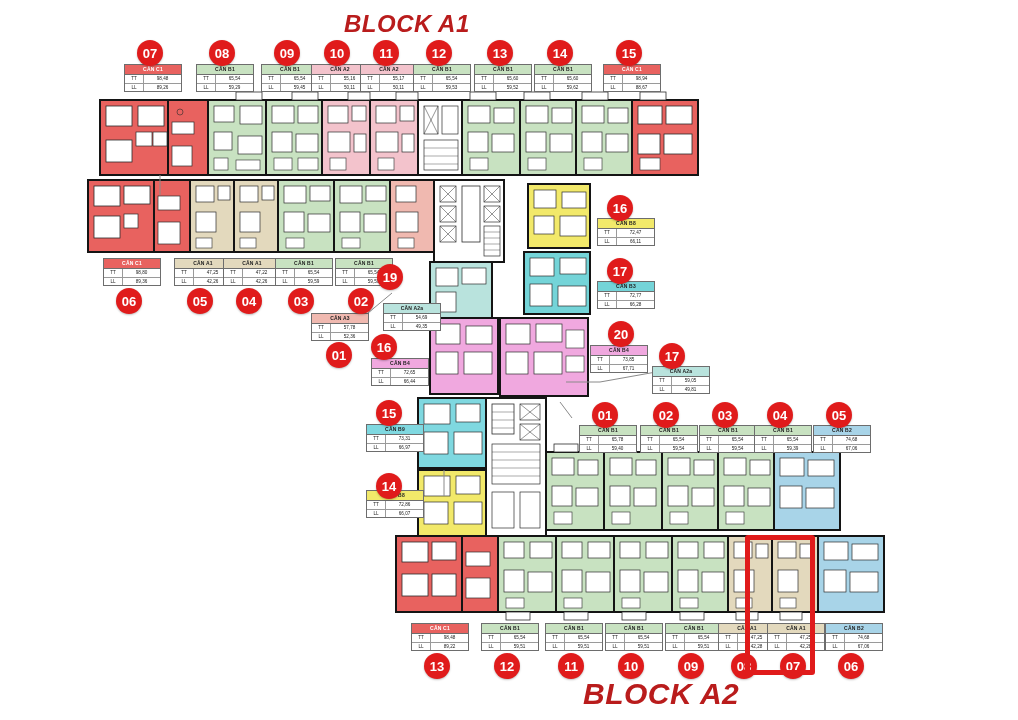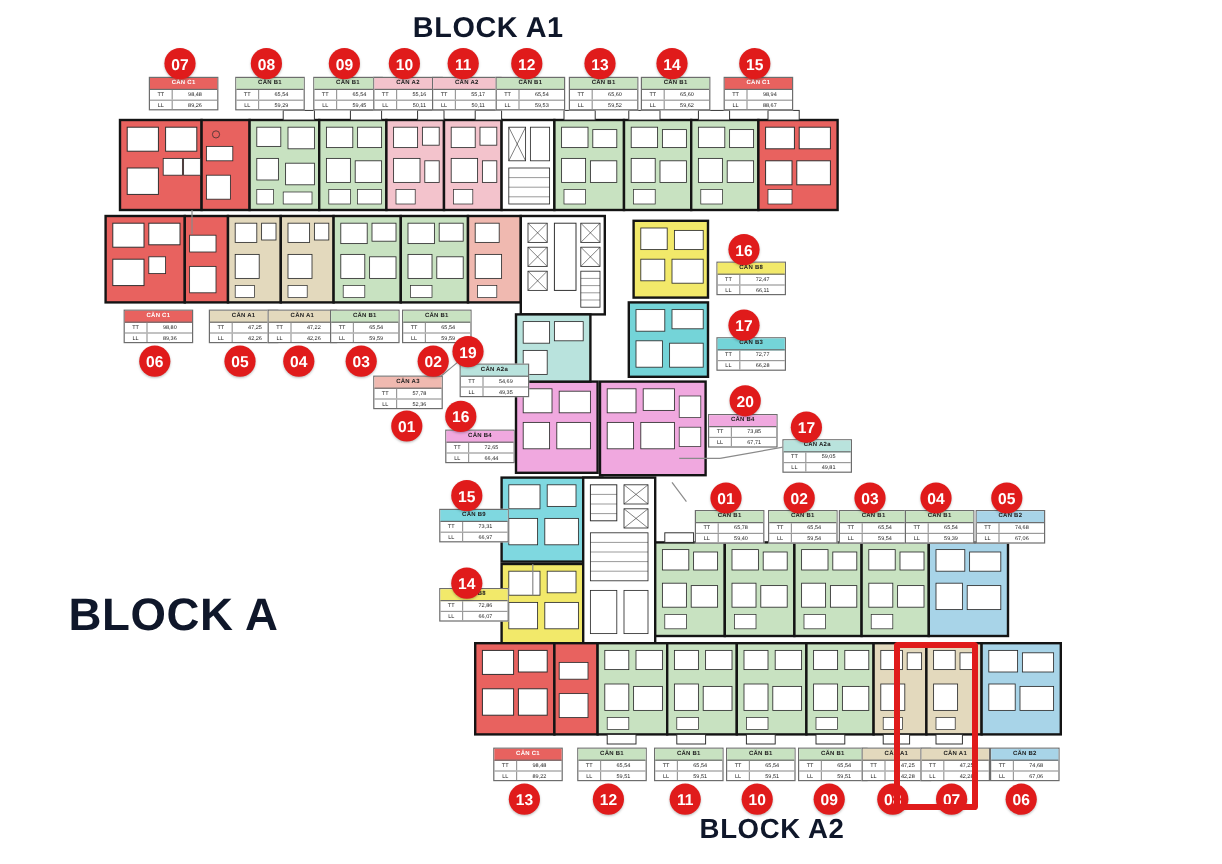--- a/index.html
+++ b/index.html
@@ -12,27 +12,28 @@
   #stage {
     position: relative;
     width: 1018px; height: 720px;
     background: #ffffff;
     overflow: hidden;
   }
 
   
   .block-title {
     position: absolute;
-    color: #0f172a;
+    color: #b91c1c;
     font-weight: bold;
     letter-spacing: 0.5px;
     white-space: nowrap;
+    font-style: italic;
   }
   #title-a1 { left: 344px; top: 10px; font-size: 24px; }
-  #title-a2 { left: 583px; top: 677px; font-size: 23px; text-align: center; }
+  #title-a2 { left: 583px; top: 677px; font-size: 30px; text-align: center; }
   #title-a  { left: 57px;  top: 492px; font-size: 38px; }
 
   
   .badge {
     position: absolute;
     width: 26px; height: 26px;
     border-radius: 50%;
     background: #e01b1b;
     color: #ffffff;
     font-size: 13px;
@@ -540,21 +541,20 @@
       <line x1="338" y1="338" x2="392" y2="293"></line>
       <line x1="566" y1="382" x2="600" y2="382"></line>
       <line x1="600" y1="382" x2="656" y2="372"></line>
       <line x1="444" y1="470" x2="444" y2="496"></line>
       <line x1="560" y1="402" x2="572" y2="418"></line>
     </g>
   </svg>
 
   <div class="block-title" id="title-a1">BLOCK A1</div>
   <div class="block-title" id="title-a2">BLOCK A2</div>
-  <div class="block-title" id="title-a">BLOCK A</div>
 
   <div id="highlight"></div>
 
   <div id="overlay">
       <div class="badge" style="left: 137px; top: 40px;">07</div>
       <div class="card" style="left: 124px; top: 64px;">
         <div class="hdr t-C1">CĂN C1</div>
         <div class="row">
           <div class="k">TT</div>
           <div class="v">98,48</div>
@@ -725,21 +725,21 @@
         <div class="hdr t-A3">CĂN A3</div>
         <div class="row">
           <div class="k">TT</div>
           <div class="v">57,78</div>
         </div>
         <div class="row">
           <div class="k">LL</div>
           <div class="v">52,36</div>
         </div>
       </div>
-      <div class="badge" style="left: 377px; top: 280px;">19</div>
+      <div class="badge" style="left: 377px; top: 264px;">19</div>
       <div class="card" style="left: 383px; top: 303px;">
         <div class="hdr t-A2a">CĂN A2a</div>
         <div class="row">
           <div class="k">TT</div>
           <div class="v">54,69</div>
         </div>
         <div class="row">
           <div class="k">LL</div>
           <div class="v">49,35</div>
         </div>

